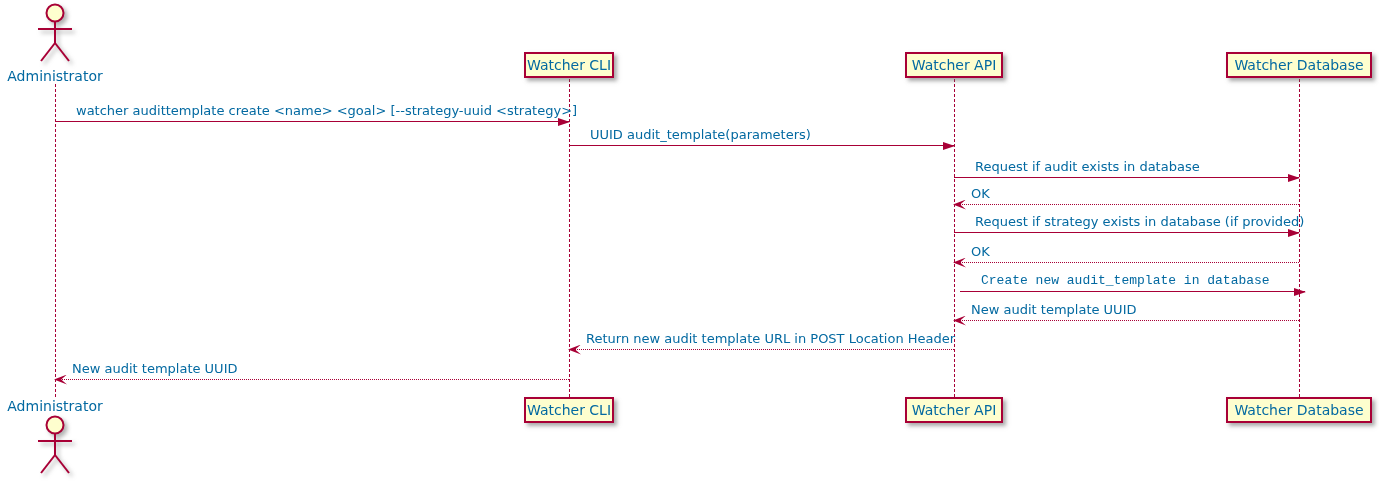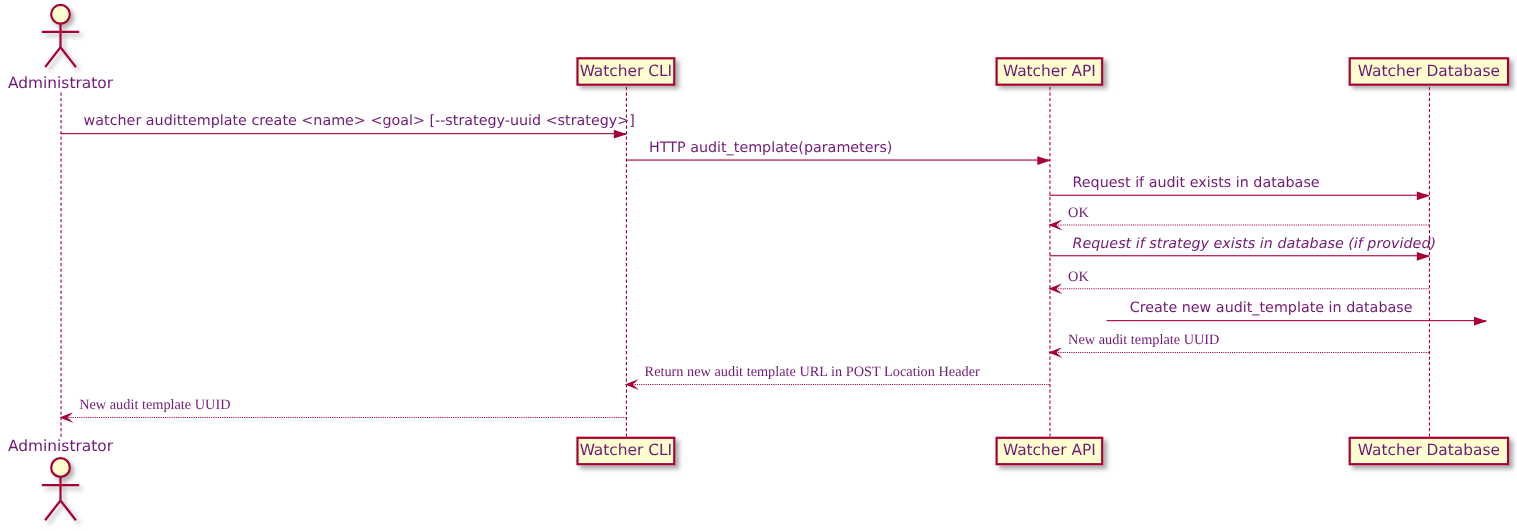--- a/index.html
+++ b/index.html
@@ -2,21 +2,21 @@
 <html><head>
 <meta charset="utf-8">
 <style>
   html, body { margin: 0; padding: 0; background: #ffffff; }
   #canvas {
     position: relative;
     width: 1379px;
     height: 483px;
     background: #ffffff;
     font-family: "DejaVu Sans", "Liberation Sans", sans-serif;
-    color: #701a75;
+    color: #0369a1;
     overflow: hidden;
   }
 
   
   .pbox {
     position: absolute;
     height: 26px;
     background: #FEFECE;
     border: 2px solid #A80036;
     box-shadow: 3px 3px 4px rgba(100,100,100,0.55);
@@ -53,21 +53,21 @@
   .msg.solid  { border-bottom: 1px solid  #A80036; }
   .msg.dotted { border-bottom: 1px dotted #A80036; }
 
   .msg-label {
     position: absolute;
     bottom: 3px;
     font-size: 13px;
     white-space: nowrap;
   }
   .msg.to-right .msg-label { left: 7px; margin-left: 14px; }
-  .msg.to-left  .msg-label { left: 17px; font-family: Liberation Serif, serif; }
+  .msg.to-left  .msg-label { left: 17px; }
 
   
   .msg.to-right::after {
     content: "";
     position: absolute;
     right: -1px;
     bottom: -5px;
     width: 0; height: 0;
     border-top: 4.5px solid transparent;
     border-bottom: 4.5px solid transparent;
@@ -104,35 +104,35 @@
   <div class="actor-label" style="left:-15px; top:68px;">Administrator</div>
 
   <div class="pbox" style="left:524px; top:52px; width:90px;">Watcher CLI</div>
   <div class="pbox" style="left:905px; top:52px; width:98px;">Watcher API</div>
   <div class="pbox" style="left:1226px; top:52px; width:146px;">Watcher Database</div>
 
   <div class="msg solid to-right" style="left:55px;  top:101px; width:514px;">
     <span class="msg-label">watcher audittemplate create &lt;name&gt; &lt;goal&gt; [--strategy-uuid &lt;strategy&gt;]</span>
   </div>
   <div class="msg solid to-right" style="left:569px; top:125px; width:385px;">
-    <span class="msg-label">HTTP audit_template(parameters)</span>
+    <span class="msg-label">UUID audit_template(parameters)</span>
   </div>
   <div class="msg solid to-right" style="left:954px; top:157px; width:345px;">
     <span class="msg-label">Request if audit exists in database</span>
   </div>
   <div class="msg dotted to-left" style="left:954px; top:184px; width:345px;">
     <span class="msg-label">OK</span>
   </div>
-  <div class="msg solid to-right" style="left:954px; top:212px; width:345px;font-style:italic;">
+  <div class="msg solid to-right" style="left:954px; top:212px; width:345px;">
     <span class="msg-label">Request if strategy exists in database (if provided)</span>
   </div>
   <div class="msg dotted to-left" style="left:954px; top:242px; width:345px;">
     <span class="msg-label">OK</span>
   </div>
-  <div class="msg solid to-right" style="left:1006px; top:271px; width:345px;">
+  <div class="msg solid to-right" style="left:960px; top:271px; width:345px;font-family:Liberation Mono, monospace;">
     <span class="msg-label">Create new audit_template in database</span>
   </div>
   <div class="msg dotted to-left" style="left:954px; top:300px; width:345px;">
     <span class="msg-label">New audit template UUID</span>
   </div>
   <div class="msg dotted to-left" style="left:569px; top:329px; width:385px;">
     <span class="msg-label">Return new audit template URL in POST Location Header</span>
   </div>
   <div class="msg dotted to-left" style="left:55px;  top:359px; width:514px;">
     <span class="msg-label">New audit template UUID</span>

